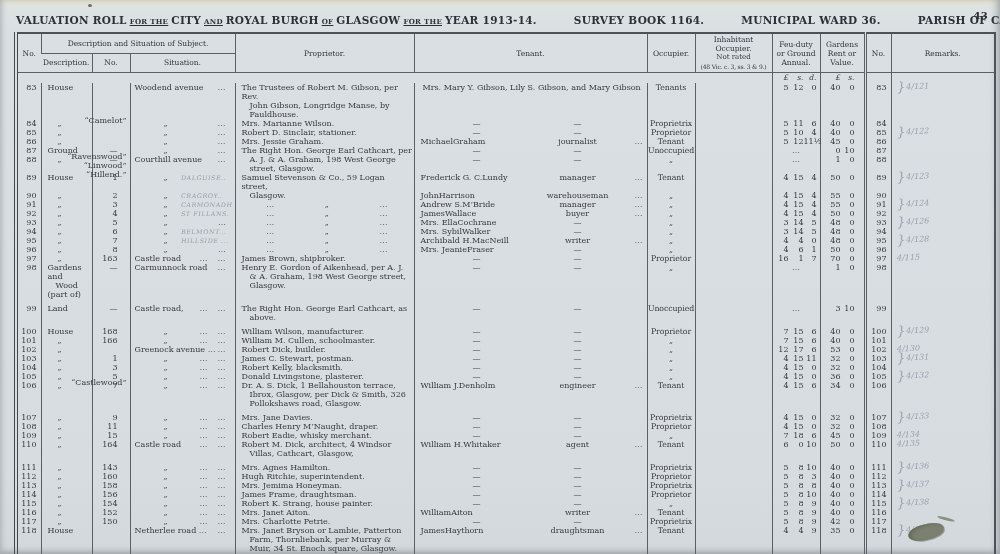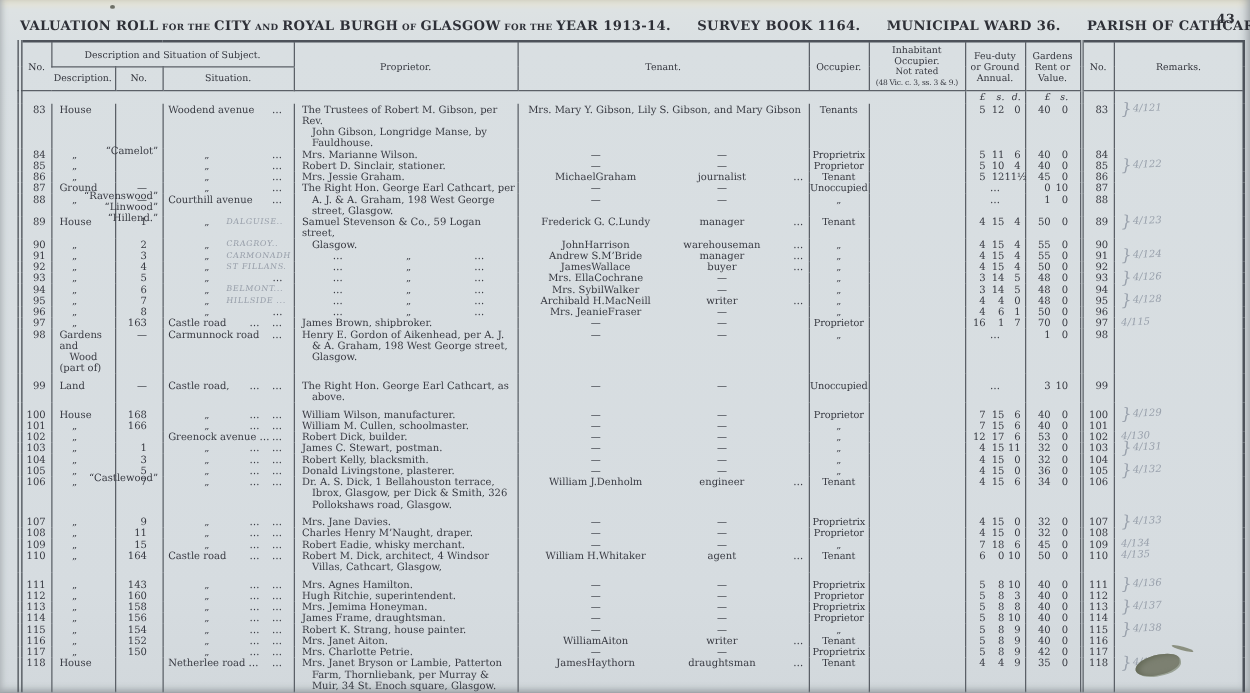--- a/index.html
+++ b/index.html
@@ -6,22 +6,22 @@
   .page{position:relative;width:1000px;height:554px;overflow:hidden;
     background:linear-gradient(180deg,#e6e2d0 0px,#dde2e3 8px,#d9dfe2 40px,#d6dce0 85%,#d2d8dc 100%);
     box-shadow:inset -6px 0 8px -4px #9aa0a4, inset 4px 0 6px -3px #aab0b4, inset 0 -5px 7px -4px #8f9598;
     font-family:"DejaVu Serif","Liberation Serif",serif;color:#34363e;}
   .speck{position:absolute;left:88px;top:4px;width:4px;height:3px;background:#6d6f66;border-radius:50%;}
 
   
   .titlebar{position:relative;padding:9px 10px 0 16px;height:23px;white-space:nowrap;
     font-weight:bold;letter-spacing:.3px;color:#2e3037;}
   .tseg.b{font-size:10.5px;}
-  .tseg.s{font-size:7px;padding:0 3px;}
-  .tseg.g{margin-left:21px;}
+  .tseg.s{font-size:7px;padding:0 3px;text-decoration:underline;}
+  .tseg.g{margin-left:37px;}
   .pageno{position:absolute;right:12px;top:10px;font-size:10px;font-weight:bold;}
 
   
   table{border-collapse:collapse;table-layout:fixed;width:979px;margin-left:14px;
     border:2px solid #4d525a;border-left:4px double #43484f;border-bottom:4px double #43484f;}
   col.w-no{width:25px}col.w-desc{width:51px}col.w-subj{width:38px}col.w-sit{width:105px}
   col.w-prop{width:179px}col.w-ten{width:233px}col.w-occ{width:48px}col.w-inh{width:77px}
   col.w-feu{width:48px}col.w-rent{width:45px}col.w-no2{width:26px}col.w-rem{width:104px}
   th,td{border-left:1px solid #5b6067;padding:0;vertical-align:top;overflow:visible;}
   th:first-child,td:first-child{border-left:none;}
@@ -51,21 +51,21 @@
   tr.gap .c-sit .dots{top:5px;}
   .hw{position:absolute;left:50px;top:0;font-size:6.3px;letter-spacing:.6px;color:#979ea9;
     transform:skewX(-8deg);white-space:nowrap;}
   .c-prop{padding-left:6px;white-space:pre-line;}
   .c-prop.pd{display:flex;white-space:normal;}
   .c-prop.pd .dots{width:33%;text-align:center;}
   .c-prop.pd .ditto{width:33%;text-align:center;}
   .c-ten{padding-left:6px;}
   .c-ten.full{padding-left:8px;}
   .ten-wrap{display:flex;}
-  .tn{display:inline-flex;justify-content:center;width:112px;flex:none;}
+  .tn{display:inline-flex;justify-content:flex-start;width:112px;flex:none;}
   .tn.dash{justify-content:center;}
   .to{flex:1;text-align:center;}
   .td2{width:20px;text-align:right;padding-right:4px;flex:none;}
   .c-occ{text-align:center;font-size:7.8px;letter-spacing:-.1px;}
   .c-feu{text-align:right;margin-left:35px;}
   .c-feu.none{text-align:center;}
   .m1{display:inline-block;width:16px;text-align:right;}
   .m2{display:inline-block;width:15px;text-align:right;}
   .m3{display:inline-block;width:13px;text-align:right;padding-right:3px;}
   .r1{display:inline-block;width:20px;text-align:right;}

